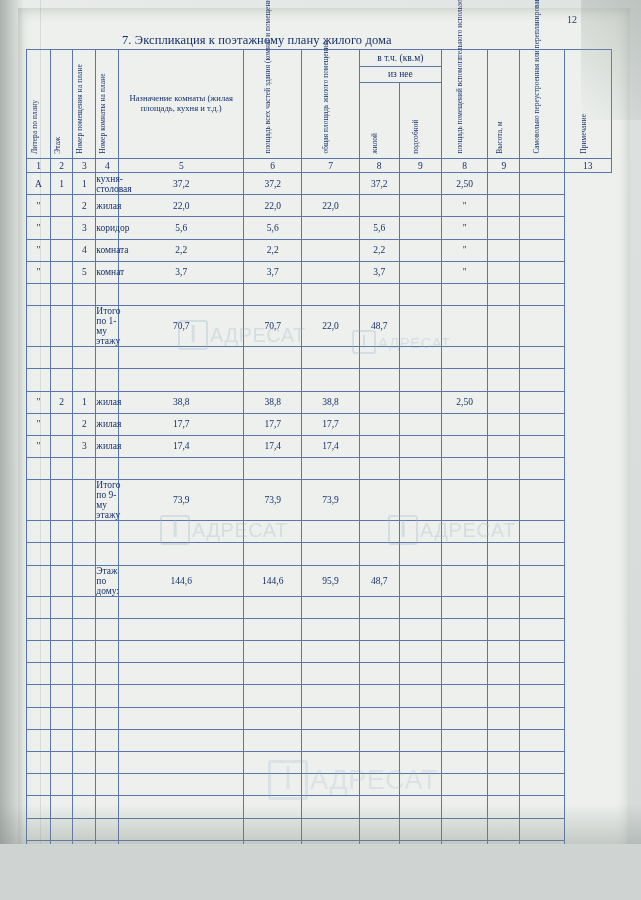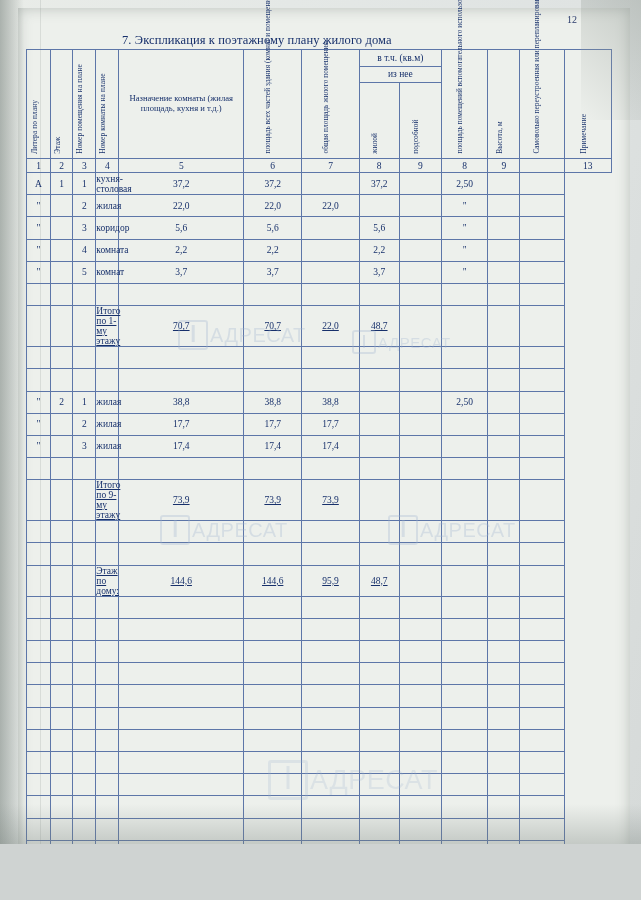--- a/index.html
+++ b/index.html
@@ -114,21 +114,20 @@
     padding-left: 4px;
     font-size: 9.6px;
   }
   .c-center {
     text-align: center;
     font-size: 9.6px;
   }
   .bold {
     font-weight: bold;
     font-size: 10px;
-    text-decoration: underline;
   }
   
   .wm {
     position: absolute;
     display: flex;
     align-items: center;
     gap: 2px;
     opacity: 0.30;
     pointer-events: none;
   }

